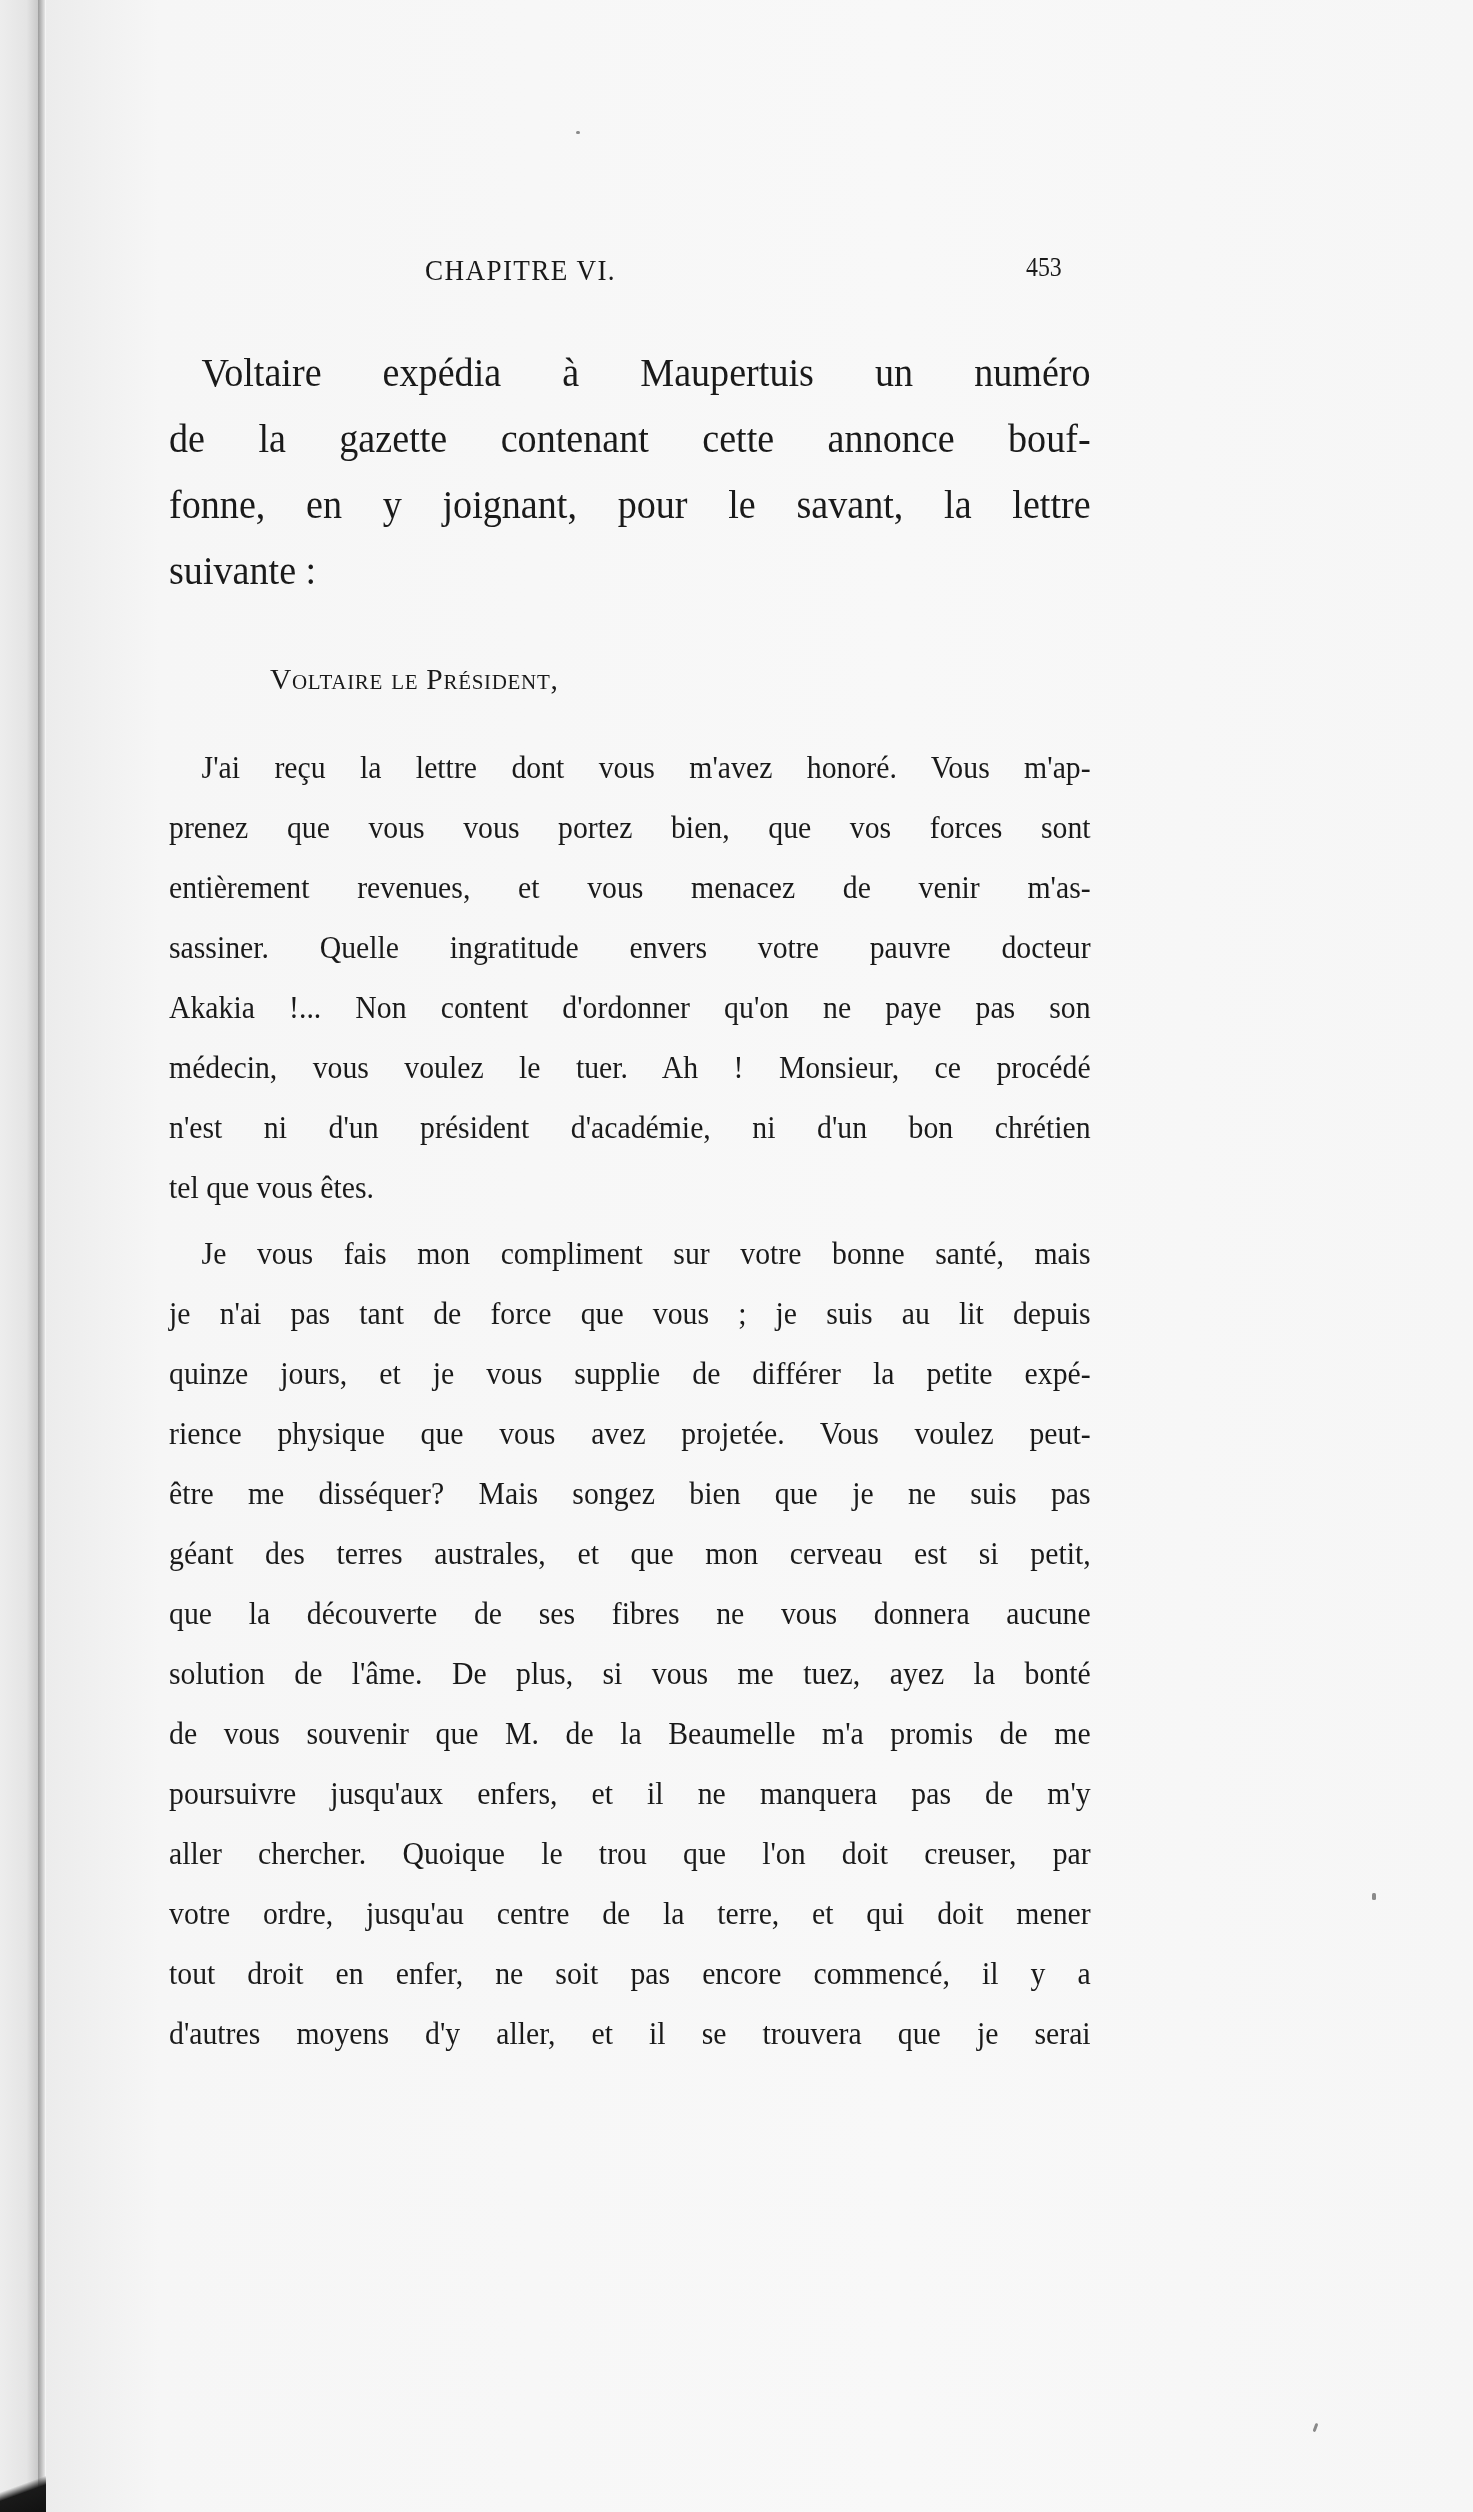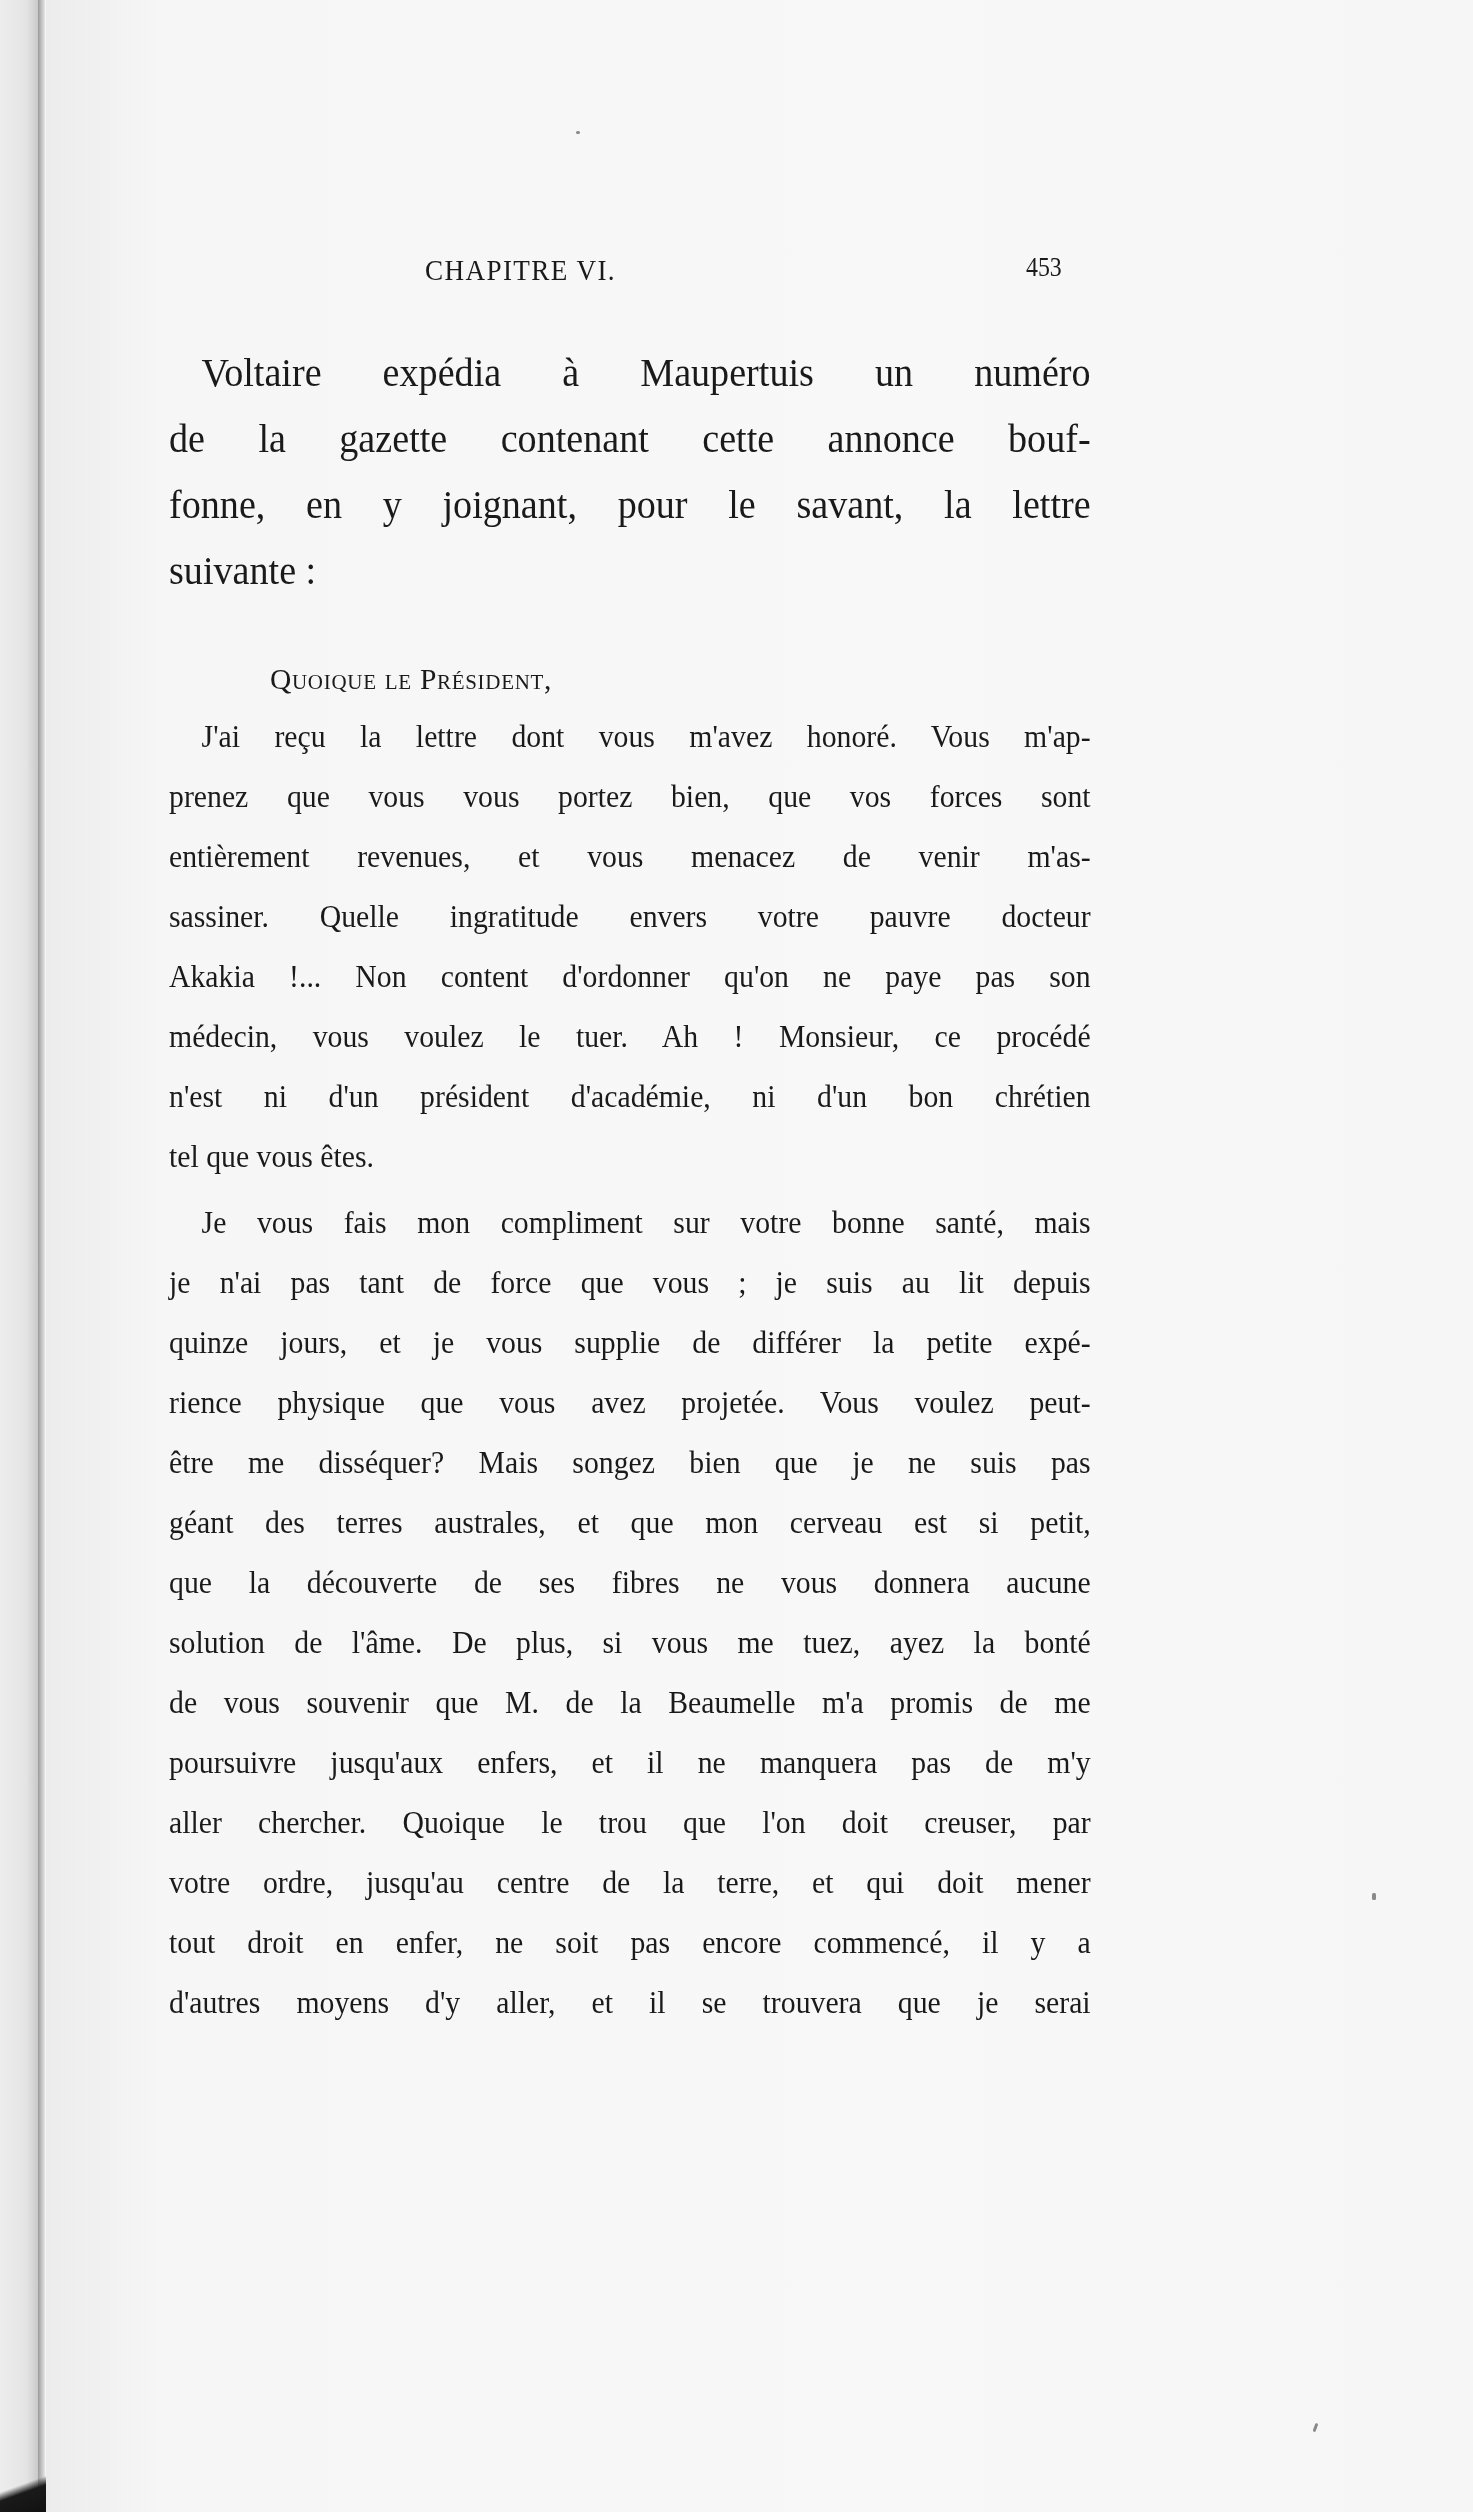--- a/index.html
+++ b/index.html
@@ -79,21 +79,21 @@
     }
     .salutation {
       position: absolute;
       left: 270px;
       top: 663px;
       font-size: 29.5px;
       letter-spacing: 0.7px;
       font-variant: small-caps;
     }
     .letter {
-      top: 706px;
+      top: 737px;
       font-size: 32px;
     }
     .letter .line {
       height: 60px;
       line-height: 60px;
     }
     .line {
       white-space: nowrap;
       text-align: justify;
       text-align-last: justify;
@@ -133,21 +133,21 @@
 <div class="running-head">CHAPITRE VI.</div>
 <div class="page-number">453</div>
 
 <div class="text-block intro">
   <div class="line indent">Voltaire expédia à Maupertuis un numéro</div>
   <div class="line">de la gazette contenant cette annonce bouf-</div>
   <div class="line">fonne, en y joignant, pour le savant, la lettre</div>
   <div class="line last">suivante :</div>
 </div>
 
-<div class="salutation">Quoique le Président,</div>
+<div class="salutation">Voltaire le Président,</div>
 
 <div class="text-block letter">
   <div>
     <div class="line indent">J'ai reçu la lettre dont vous m'avez honoré. Vous m'ap-</div>
     <div class="line">prenez que vous vous portez bien, que vos forces sont</div>
     <div class="line">entièrement revenues, et vous menacez de venir m'as-</div>
     <div class="line">sassiner. Quelle ingratitude envers votre pauvre docteur</div>
     <div class="line">Akakia !... Non content d'ordonner qu'on ne paye pas son</div>
     <div class="line">médecin, vous voulez le tuer. Ah ! Monsieur, ce procédé</div>
     <div class="line">n'est ni d'un président d'académie, ni d'un bon chrétien</div>

